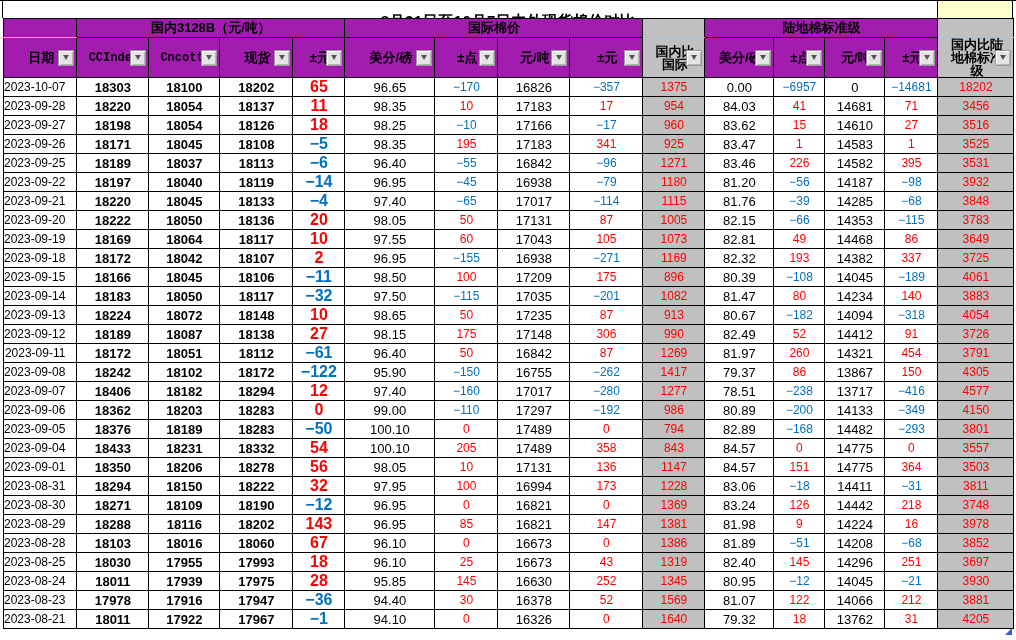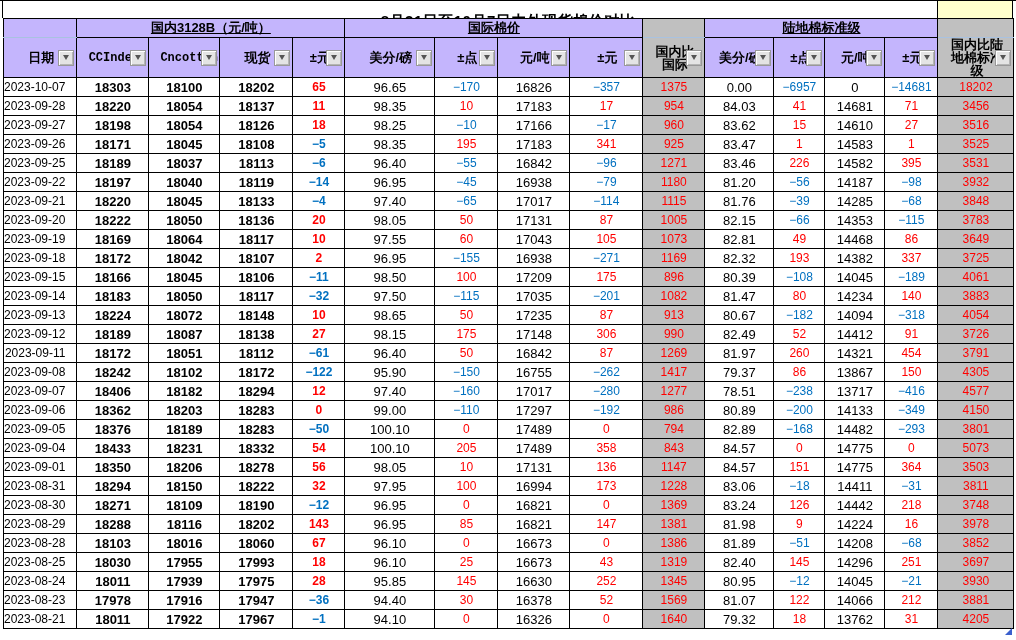--- a/index.html
+++ b/index.html
@@ -12,21 +12,21 @@
   .title { position:absolute; left:0; top:12px; width:1016px; height:17px;
            text-align:center; font-size:15px; font-weight:bold; color:#000;
            text-decoration:underline; letter-spacing:0.5px; }
 
   .corner-cell { position:absolute; left:937px; top:1px; width:76px; height:17px;
                  background:#FFFFCC; border-left:1px solid #000; border-right:1px solid #000; }
 
   table { position:absolute; left:3px; top:18px; border-collapse:collapse; table-layout:fixed; }
   th, td { border:1px solid #000; overflow:hidden; white-space:nowrap; padding:0; }
 
-  .y { background:#c4b5fd;text-decoration:underline; }
+  .y { background:#a21caf; }
   .g { background:#C0C0C0; }
 
   tr.band th { height:16px; font-size:13px; font-weight:bold; text-align:center; }
   tr.cols th { height:29px; font-size:13px; font-weight:bold; text-align:center; position:relative; }
   tr.band th.top-empty { border-bottom:1px solid #a9c2e0; }
   tr.cols th.under { border-top:1px solid #a9c2e0; }
 
   tr.cols th .lbl { display:inline-block; max-width:calc(100% - 18px); padding-left:2px; vertical-align:middle; }
   th.c-mono .lbl { font-family:"Liberation Mono","DejaVu Sans Mono",monospace; font-size:12px; font-weight:bold; }
   th.vs-h { font-size:12px; line-height:13px; }
@@ -36,21 +36,21 @@
           background:#e4e4e4; border:1px solid #999;
           box-shadow:inset 1px 1px 0 #fff, inset -1px -1px 0 #b5b5b5;
           display:flex; align-items:center; justify-content:center; cursor:pointer; }
   .arr { width:0; height:0; border-left:3.5px solid transparent; border-right:3.5px solid transparent;
          border-top:5px solid #555; }
 
   tbody tr { height:19px; }
   td { text-align:center; font-size:13px; color:#000; background:#fff; }
   td.date { text-align:right; padding-right:11px; font-size:12px; }
   td.numb { font-weight:bold; }
-  td.chgb { font-weight:bold; font-size:12px; }
+  td.chgb { font-weight:bold; font-size:16px; }
   td.chg  { font-size:12px; }
   td.vs   { background:#C0C0C0; color:#FF0000; font-size:12px; }
   .pos { color:#FF0000; }
   .neg { color:#0070C0; }
 
   .corner-mark { position:absolute; left:1005px; top:628px; width:0; height:0;
                  border-left:7px solid transparent; border-bottom:7px solid #3a5fcd; }
 </style>
 </head>
 <body>
@@ -513,21 +513,21 @@
           <td class="chgb pos">54</td>
           <td class="num">100.10</td>
           <td class="chg pos">205</td>
           <td class="num">17489</td>
           <td class="chg pos">358</td>
           <td class="vs">843</td>
           <td class="num">84.57</td>
           <td class="chg pos">0</td>
           <td class="num">14775</td>
           <td class="chg pos">0</td>
-          <td class="vs">5073</td>
+          <td class="vs">3557</td>
         </tr>
         <tr>
           <td class="date">2023-09-01</td>
           <td class="numb">18350</td>
           <td class="numb">18206</td>
           <td class="numb">18278</td>
           <td class="chgb pos">56</td>
           <td class="num">98.05</td>
           <td class="chg pos">10</td>
           <td class="num">17131</td>

